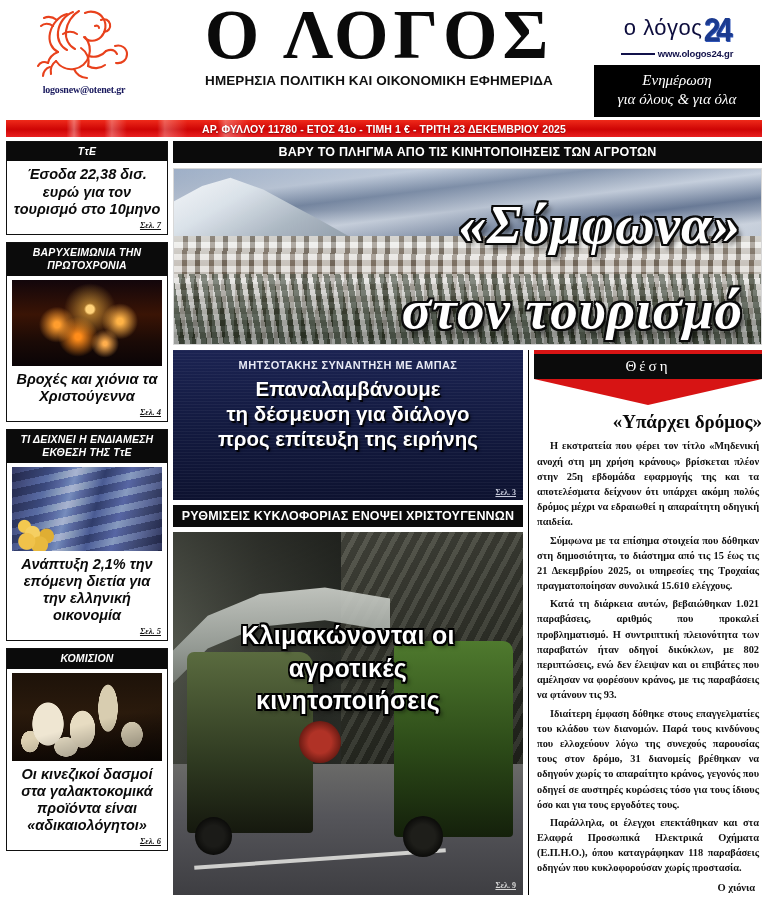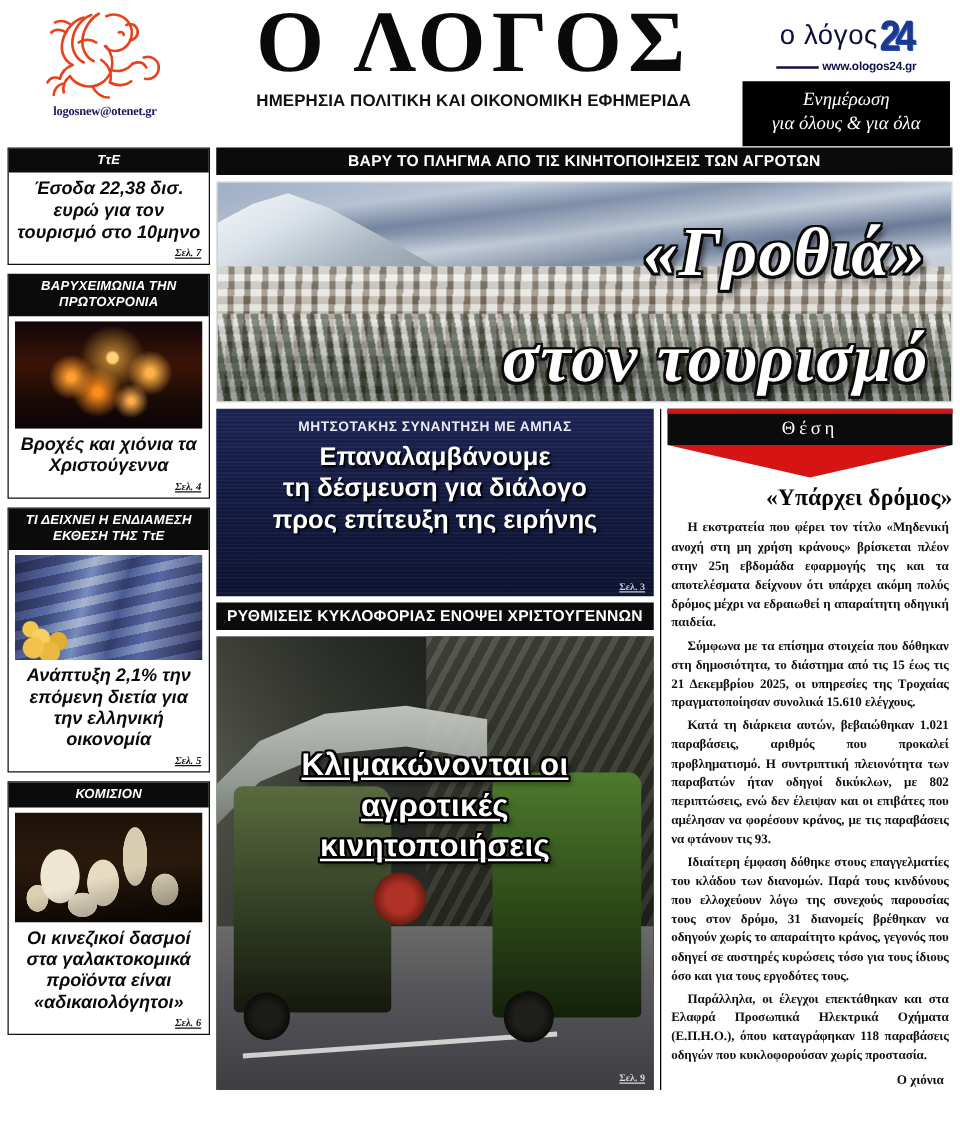--- a/index.html
+++ b/index.html
@@ -347,21 +347,20 @@
     text-align: center; padding: 0 8px;
   }
   .th-line {
     color: #fff; font-weight: bold;
     font-size: 25px; line-height: 1.3;
     letter-spacing: .3px;
     text-shadow:
       -1.6px 0 0 #000, 1.6px 0 0 #000, 0 -1.6px 0 #000, 0 1.6px 0 #000,
       -1.6px -1.6px 0 #000, 1.6px -1.6px 0 #000, -1.6px 1.6px 0 #000, 1.6px 1.6px 0 #000,
       3px 3px 4px rgba(0,0,0,.6);
-    text-decoration: underline;
   }
   .tractor-ref {
     position:absolute; right: 7px; bottom: 5px;
     color: #d8d8d8; font-size: 8px; font-weight: bold;
     font-family: "Liberation Serif", serif; text-decoration: underline;
   }
 
   
   .opinion { display: flex; flex-direction: column; height: 100%; }
   .opinion-hdr {
@@ -460,20 +459,23 @@
         <span class="brand-rule"></span>
         <span class="brand-url">www.ologos24.gr</span>
       </div>
       <div class="brand-tag">
         <div>Ενημέρωση</div>
         <div>για όλους &amp; για όλα</div>
       </div>
     </div>
   </div>
 
+  <div class="datebar">
+    <span class="datebar-text">ΑΡ. ΦΥΛΛΟΥ 11780 - ΕΤΟΣ 41ο - ΤΙΜΗ 1 € - ΤΡΙΤΗ 23 ΔΕΚΕΜΒΡΙΟΥ 2025</span>
+  </div>
 
   <div class="body-grid">
 
     <div class="col-left">
 
       <div class="sbox">
         <div class="sbox-kicker">ΤτΕ</div>
         <div class="sbox-head">Έσοδα 22,38 δισ. ευρώ για τον τουρισμό στο 10μηνο</div>
         <div class="sbox-ref">Σελ. 7</div>
       </div>
@@ -510,21 +512,21 @@
     <div class="col-main">
 
       <div class="banner-black">ΒΑΡΥ ΤΟ ΠΛΗΓΜΑ ΑΠΟ ΤΙΣ ΚΙΝΗΤΟΠΟΙΗΣΕΙΣ ΤΩΝ ΑΓΡΟΤΩΝ</div>
 
       <div class="hero">
         <div class="hero-sky"></div>
         <div class="hero-mountain"></div>
         <div class="hero-town"></div>
         <div class="hero-trees"></div>
         <div class="hero-headline">
-          <div class="hl-line hl-1">«Γροθιά»</div>
+          <div class="hl-line hl-1">«Σύμφωνα»</div>
           <div class="hl-line hl-2">στον τουρισμό</div>
         </div>
       </div>
 
       <div class="mid-row">
 
         <div class="mid-left">
 
           <div class="navy-box">
             <div class="navy-kicker">ΜΗΤΣΟΤΑΚΗΣ ΣΥΝΑΝΤΗΣΗ ΜΕ ΑΜΠΑΣ</div>

